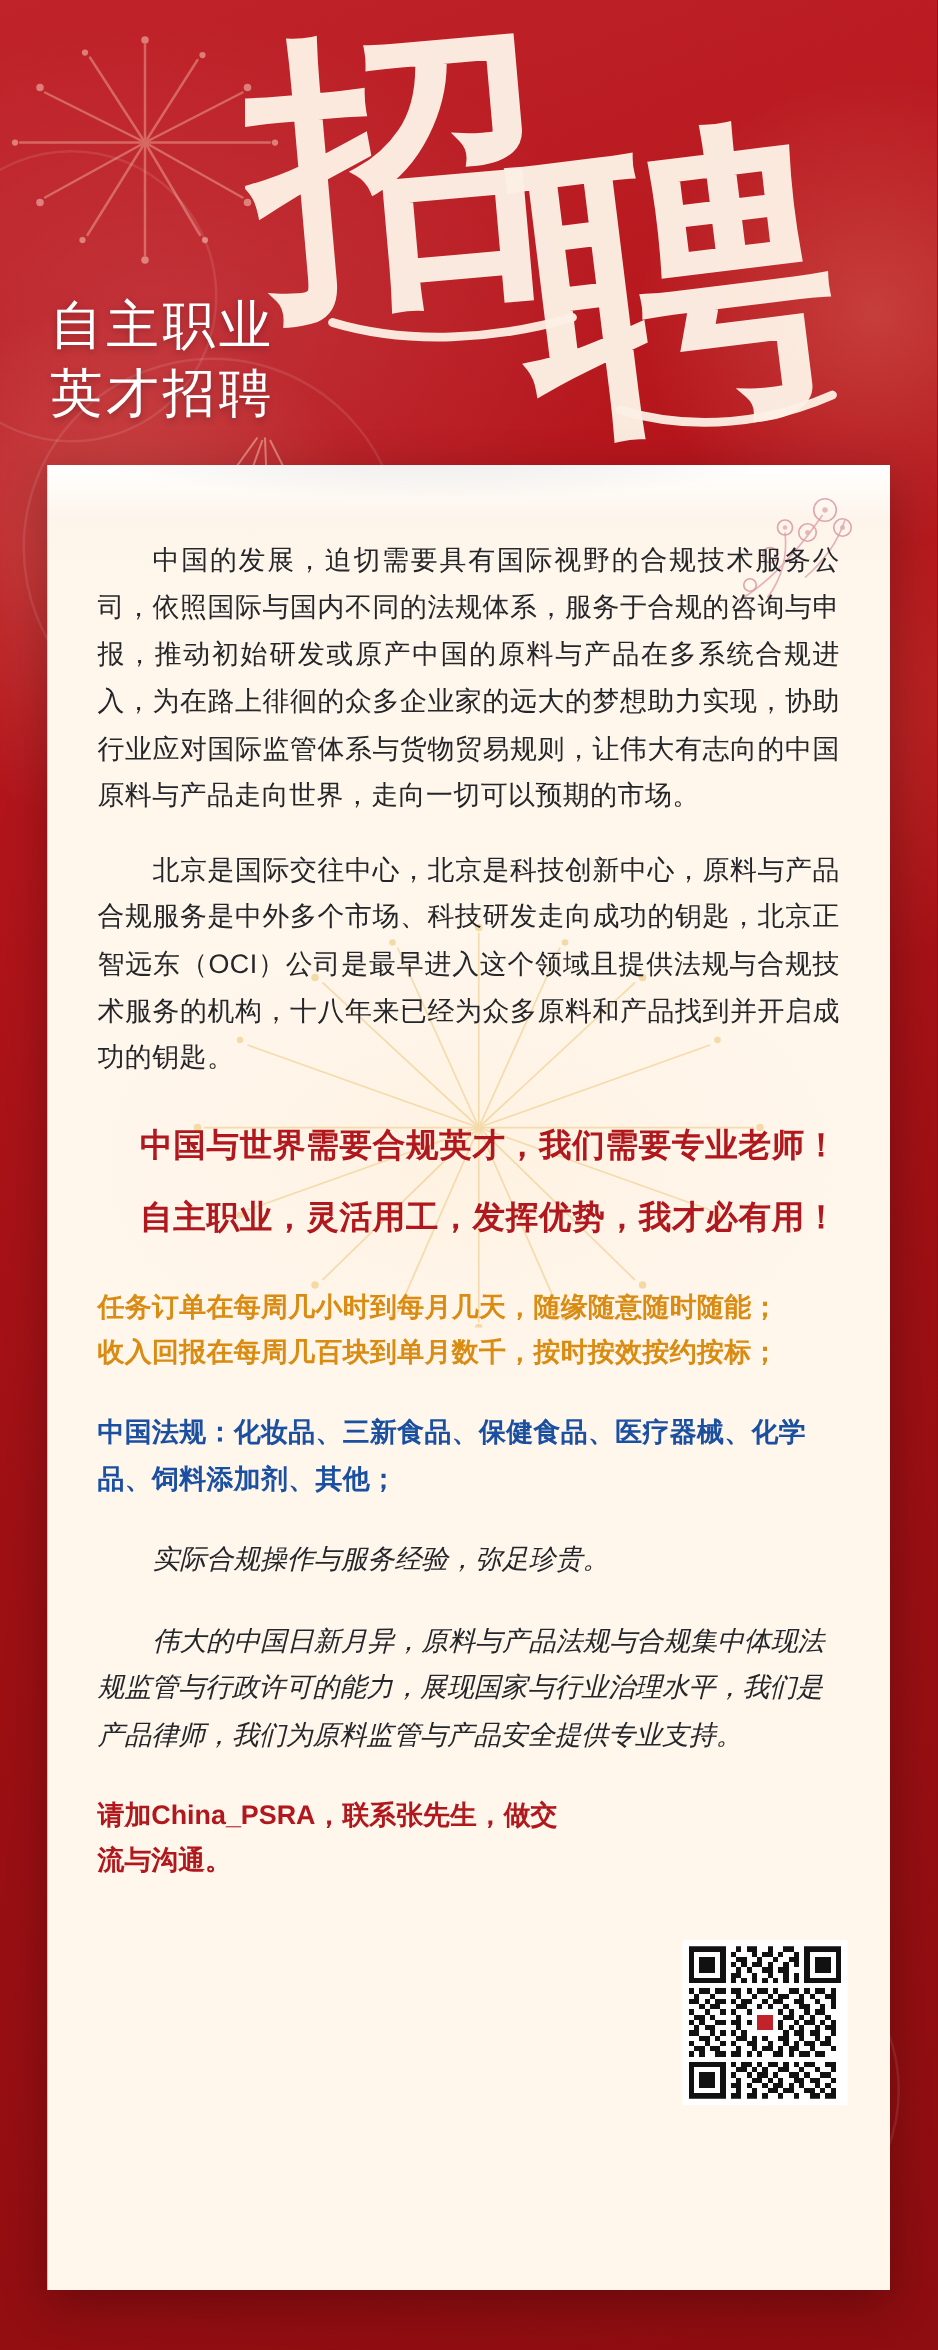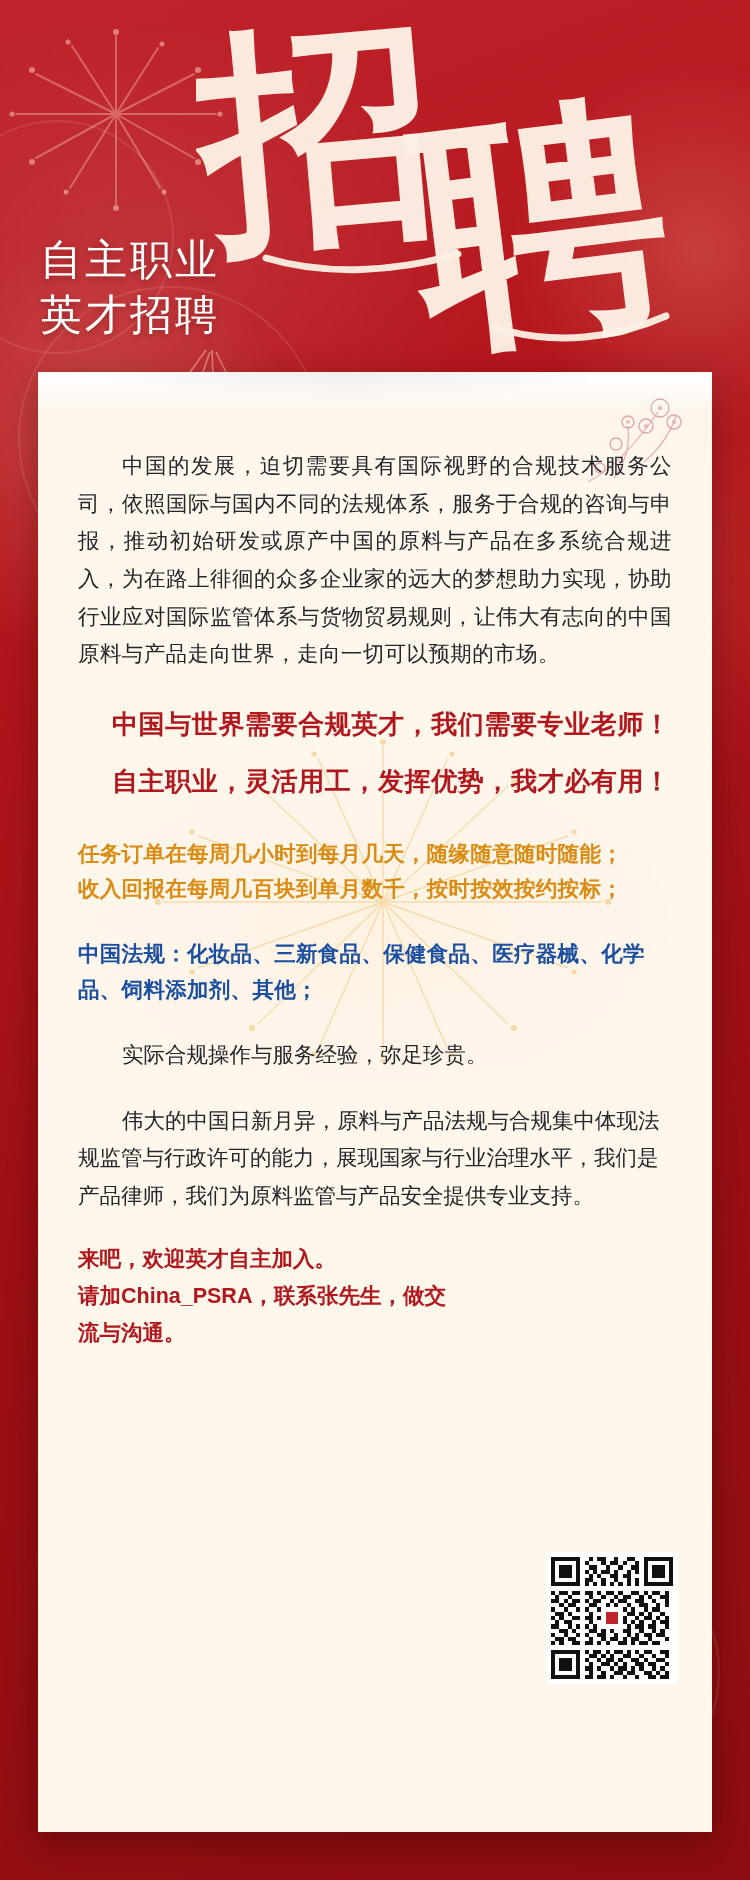--- a/index.html
+++ b/index.html
@@ -92,21 +92,21 @@
     position: absolute;
     left: 0; top: 0;
     width: 674px; height: 60px;
     background: radial-gradient(ellipse 430px 70px at 46% -22px, rgba(0,0,0,.10), rgba(0,0,0,0) 72%);
   }
   .card-inner {
     position: absolute;
     left: 0; top: 0;
     width: 674px;
     height: 1440px;
-    padding: 76px 40px 0 40px;
+    padding: 58px 40px 0 40px;
     box-sizing: border-box;
   }
 
   
   .gold-fw {
     position: absolute;
     left: 110px;
     top: 360px;
     width: 470px;
     height: 330px;
@@ -177,20 +177,21 @@
   }
 
   .note {
     position: relative;
     z-index: 2;
     margin-top: 28px;
     color: #25262a;
     font-size: 21.5px;
     line-height: 1.75;
     text-indent: 44px;
+    font-style: italic;
   }
 
   .contact {
     position: relative;
     z-index: 3;
     margin-top: 26px;
     color: #b0181d;
     font-size: 21.5px;
     font-weight: bold;
     line-height: 1.7;
@@ -383,38 +384,38 @@
         <circle cx="10" cy="170" r="3"></circle>
           <circle cx="44" cy="100" r="2.6"></circle>
         <circle cx="104" cy="50" r="3"></circle>
           <circle cx="166" cy="22" r="2.6"></circle>
       </g>
     </svg>
 
     <div class="card-inner">
 
       <p class="body">中国的发展，迫切需要具有国际视野的合规技术服务公司，依照国际与国内不同的法规体系，服务于合规的咨询与申报，推动初始研发或原产中国的原料与产品在多系统合规进入，为在路上徘徊的众多企业家的远大的梦想助力实现，协助行业应对国际监管体系与货物贸易规则，让伟大有志向的中国原料与产品走向世界，走向一切可以预期的市场。</p>
+      <p class="body">北京是国际交往中心，北京是科技创新中心，原料与产品合规服务是中外多个市场、科技研发走向成功的钥匙，北京正智远东（OCI）公司是最早进入这个领域且提供法规与合规技术服务的机构，十八年来已经为众多原料和产品找到并开启成功的钥匙。</p>
 
       <div class="red-strong">中国与世界需要合规英才，我们需要专业老师！</div>
       <div class="red-strong second">自主职业，灵活用工，发挥优势，我才必有用！</div>
 
       <div class="gold-block">
         <div class="gold-line">任务订单在每周几小时到每月几天，随缘随意随时随能；</div>
         <div class="gold-line">收入回报在每周几百块到单月数千，按时按效按约按标；</div>
       </div>
 
       <div class="blue-block">
         <div class="blue-line">中国法规：化妆品、三新食品、保健食品、医疗器械、化学品、饲料添加剂、其他；</div>
       </div>
 
       <div class="note">实际合规操作与服务经验，弥足珍贵。</div>
       <div class="note">伟大的中国日新月异，原料与产品法规与合规集中体现法规监管与行政许可的能力，展现国家与行业治理水平，我们是产品律师，我们为原料监管与产品安全提供专业支持。</div>
 
       <div class="contact">
-        <div>来吧，欢迎英才自主加入。</div>
         <div>请加China_PSRA，联系张先生，做交流与沟通。</div>
       </div>
     </div>
 
     <div class="qr">
       <svg width="122" height="122" viewBox="0 0 29 29" shape-rendering="crispEdges">
         <rect width="29" height="29" fill="#ffffff"></rect>
         <g fill="#111111">
 
           <path d="M0 0h7v7H0z"></path>

